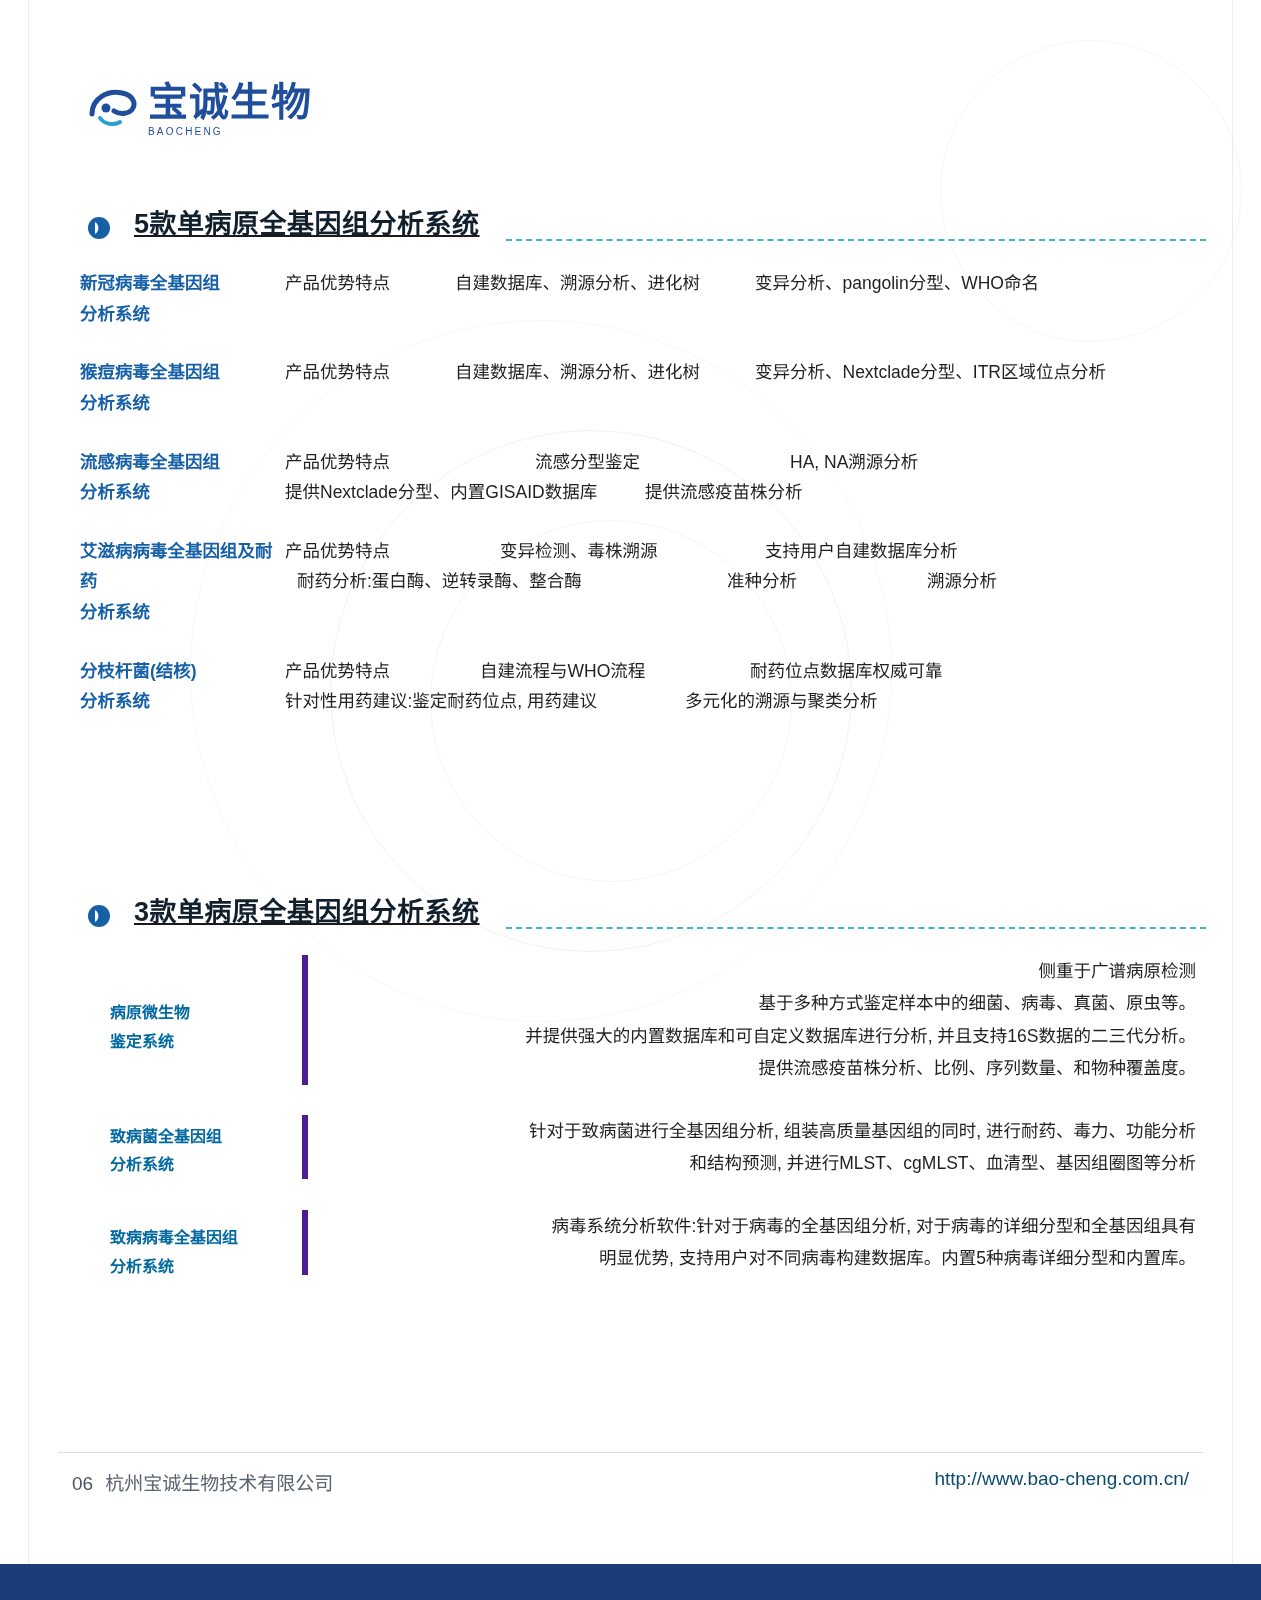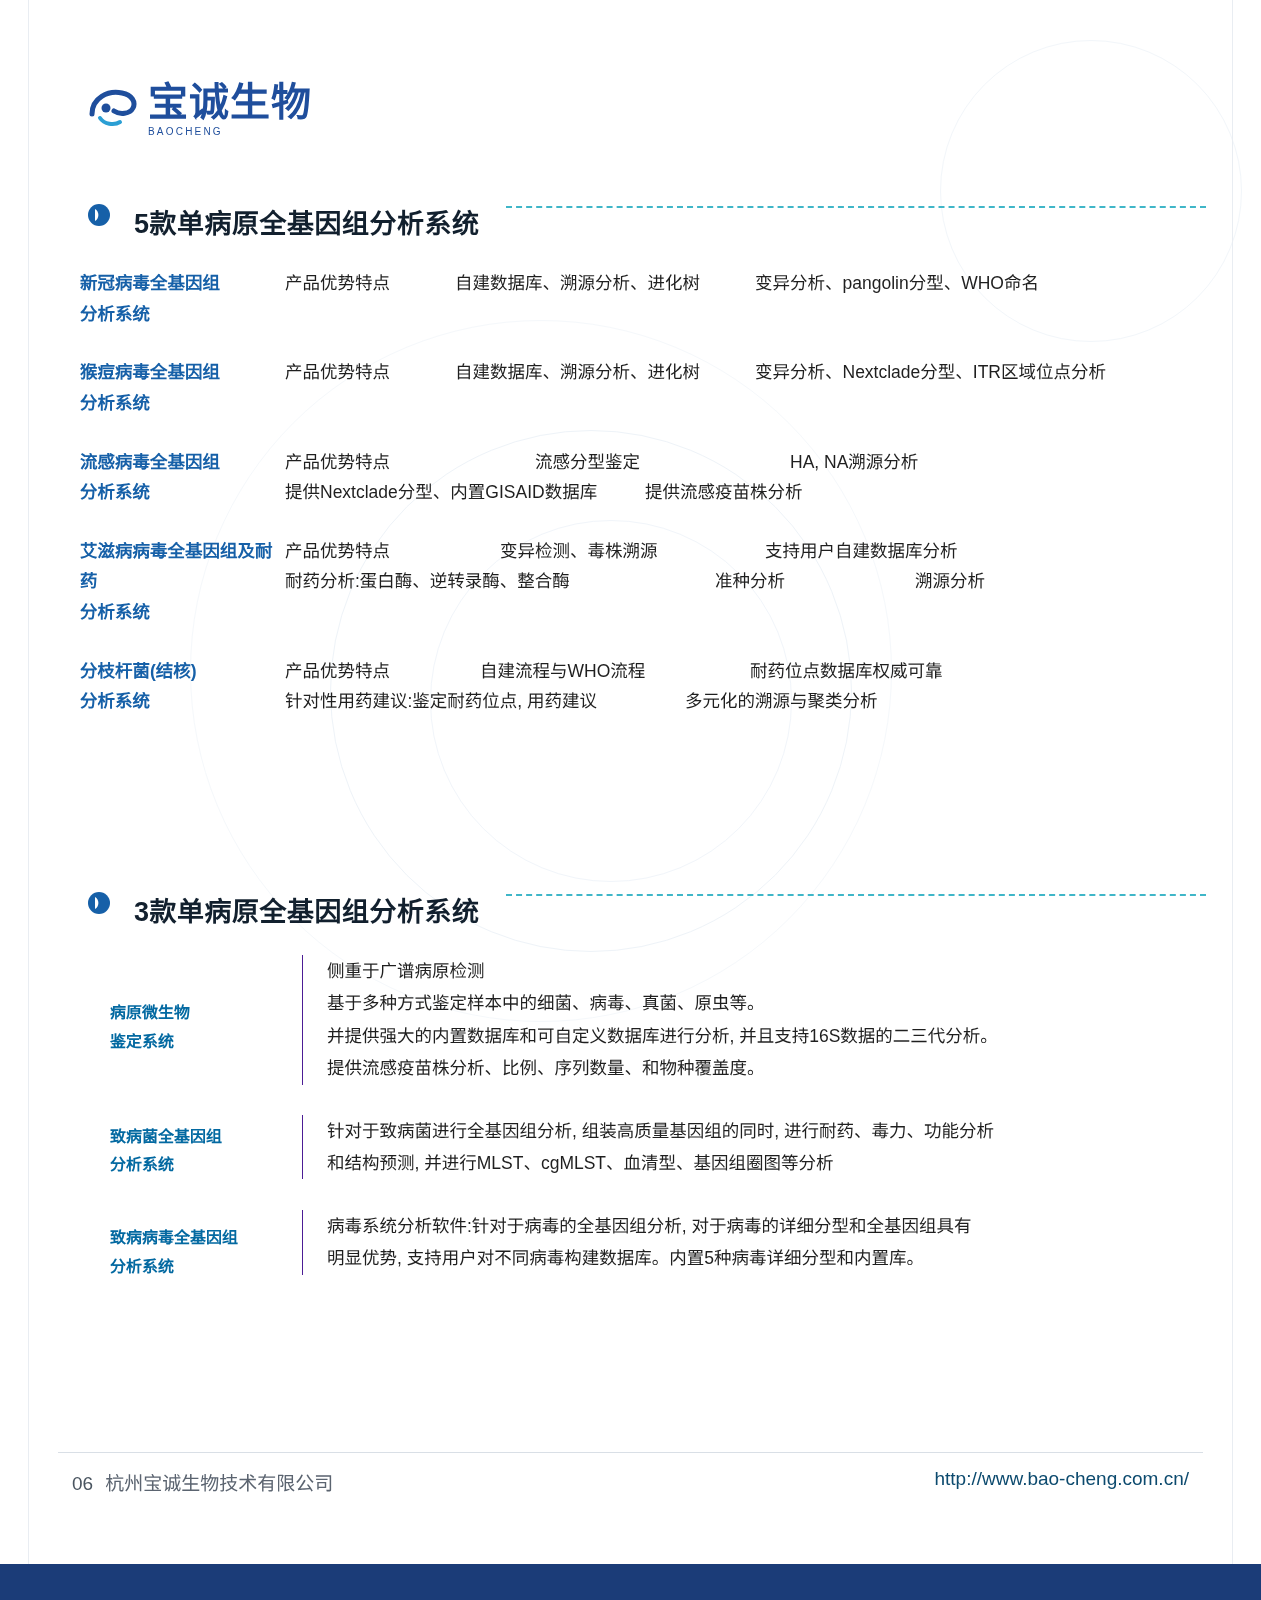--- a/index.html
+++ b/index.html
@@ -69,23 +69,24 @@
     color: #1f4e9c;
     letter-spacing: 2.2px;
     margin-top: 4px;
   }
   .logo-stack { display: flex; flex-direction: column; }
 
   
   .section-head {
     position: absolute;
     display: flex;
-    align-items: flex-start;
+    align-items: flex-end;
     left: 86px;
     width: 1120px;
+    text-decoration: underline;
   }
   .sec-bullet {
     width: 26px; height: 26px;
     position: relative;
     flex: 0 0 auto;
   }
   .sec-title {
     font-size: 27px;
     font-weight: bold;
     color: #12202e;
@@ -138,21 +139,21 @@
   
   .r1 .cellA { width: 170px; }
   .r1 .cellB { width: 300px; }
   .r2 .cellA { width: 170px; }
   .r2 .cellB { width: 300px; }
   .r3 .cellA { width: 250px; }
   .r3 .cellB { width: 255px; }
   .r3 .l2 .cellA { width: 360px; }
   .r4 .cellA { width: 215px; }
   .r4 .cellB { width: 265px; }
-  .r4 .l2 .cellA { width: 430px; }
+  .r4 .l2 .cellA { width: 430px; margin-left: 12px; }
   .r4 .l2 .cellB { width: 200px; }
   .r5 .cellA { width: 195px; }
   .r5 .cellB { width: 270px; }
   .r5 .l2 .cellA { width: 400px; }
 
   
   .t2 {
     position: absolute;
     left: 86px;
     top: 955px;
@@ -175,23 +176,24 @@
     padding-left: 24px;
     box-sizing: border-box;
   }
   .t2-name.mid { padding-top: 8px; }
   .t2-name.mid2 { padding-top: 14px; }
   .t2-body {
     flex: 1 1 auto;
     font-size: 17.5px;
     color: #1f1f1f;
     line-height: 1.85;
-    border-left: 1px solid #4c1d95;
+    border-left: 6px solid #4c1d95;
     padding-left: 24px;
     min-height: 40px;
+    text-align: right;
   }
   .t2-body p { margin: 0; }
 
   
   .footer-rule {
     position: absolute;
     left: 58px; right: 58px;
     top: 1452px;
     height: 1px;
     background: #d9dfe6;

